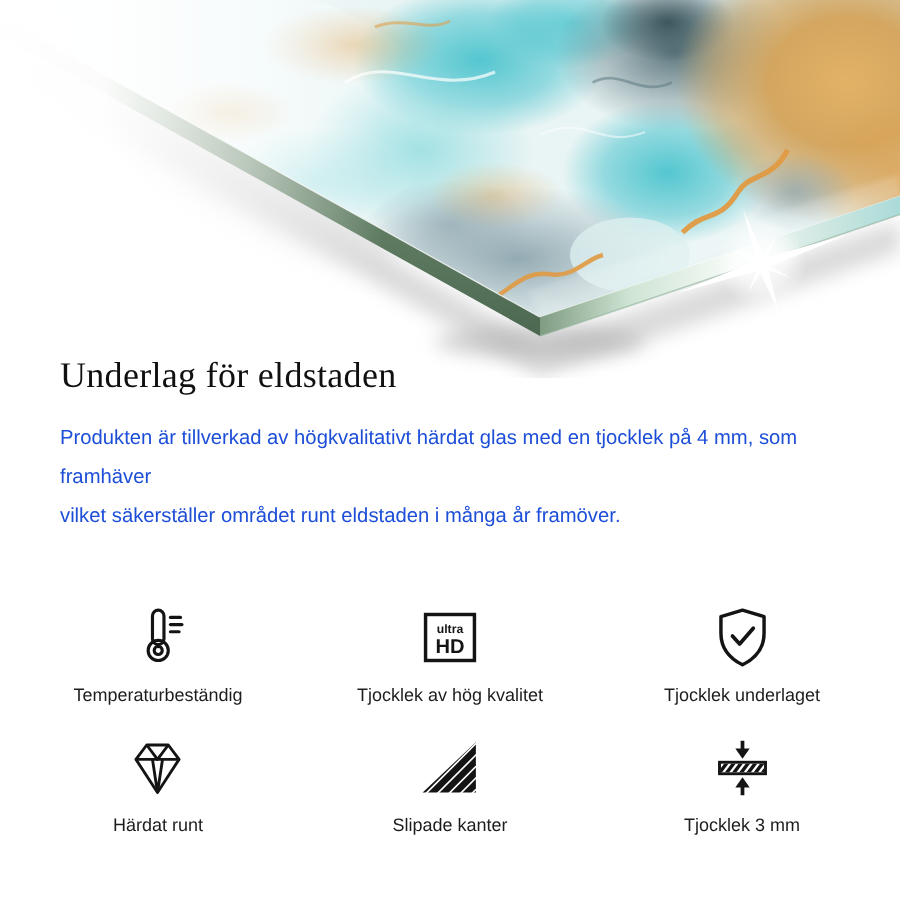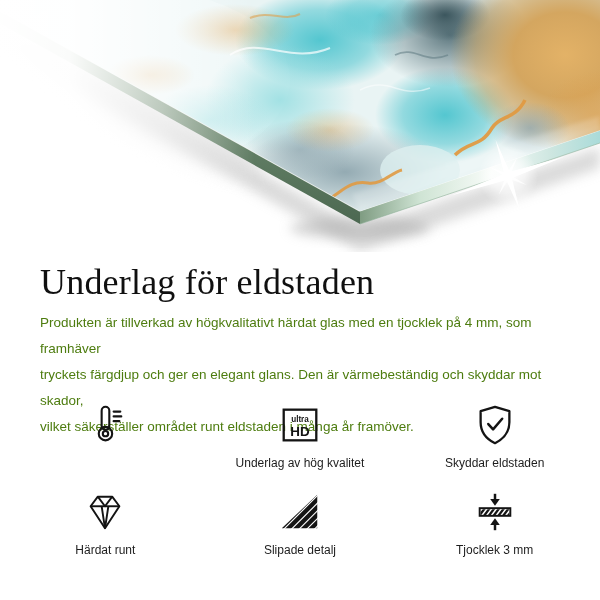--- a/index.html
+++ b/index.html
@@ -13,29 +13,28 @@
   }
   .hero {
     position: absolute; top: 0; left: 0;
     width: 600px; height: 252px;
   }
   .content {
     position: absolute; left: 40px; top: 234px; width: 530px;
   }
   .title {
     font-family: "Liberation Serif", "DejaVu Serif", serif;
-    font-size: 36px; line-height: 35px;
+    font-size: 24px; line-height: 35px;
     font-weight: 400; color: #101010;
     letter-spacing: 0.2px;
-    margin-top: 31px;
   }
   .desc {
     margin-top: 10px;
     font-size: 13.5px; line-height: 26px;
-    color: #4d7c0f;
+    color: #1d4ed8;
   }
   .features {
     position: absolute; left: 8px; top: 402px; width: 584px;
     display: grid;
     grid-template-columns: 1fr 1fr 1fr;
     row-gap: 18px;
   }
   .feature {
     display: flex; flex-direction: column; align-items: center;
   }
@@ -183,59 +182,59 @@
   </g>
 </svg>
 </div>
 
 <div class="content">
   <h1 class="title">
     <span>Underlag för eldstaden</span><br>
   </h1>
   <div class="desc">
     <div>Produkten är tillverkad av högkvalitativt härdat glas med en tjocklek på 4 mm, som framhäver</div>
-    <div>tryckets färgdjup och ger en elegant glans. Den är värmebeständig och skyddar mot skador,</div>
     <div>vilket säkerställer området runt eldstaden i många år framöver.</div>
   </div>
 </div>
 
 <div class="features">
 
   <div class="feature">
     <div class="icon-box">
       <svg width="46" height="46" viewBox="0 0 48 48" fill="none" stroke-width="2.2" stroke-linecap="round">
         <rect x="20.5" y="5" width="8" height="24" rx="4"></rect>
         <circle cx="24.5" cy="33" r="7"></circle>
         <circle cx="24.5" cy="33" r="2.8"></circle>
         <line x1="33" y1="10" x2="40" y2="10"></line>
         <line x1="33" y1="15" x2="41" y2="15"></line>
         <line x1="33" y1="20" x2="39" y2="20"></line>
       </svg>
     </div>
+    <div class="label">Temperaturbeständig</div>
   </div>
 
   <div class="feature">
     <div class="icon-box">
       <svg width="46" height="46" viewBox="0 0 48 48" fill="none" stroke-width="2.4">
         <rect x="7" y="8" width="34" height="32"></rect>
         <text class="hd-text" x="24" y="21" font-size="8.5" text-anchor="middle" stroke="none">ultra</text>
         <text class="hd-text" x="24" y="35" font-size="14" text-anchor="middle" stroke="none">HD</text>
       </svg>
     </div>
-    <div class="label">Underlag av hög kvalitet</div>
+    <div class="label">Tjocklek av hög kvalitet</div>
   </div>
 
   <div class="feature">
     <div class="icon-box">
       <svg width="46" height="46" viewBox="0 0 48 48" fill="none" stroke-width="2.4" stroke-linejoin="round">
         <path d="M24 5 L39 9.5 V21 C39 31.5 33 38.5 24 43 C15 38.5 9 31.5 9 21 V9.5 Z"></path>
         <polyline points="17,23 22,28.5 31.5,17.5" stroke-width="2.6" stroke-linecap="round"></polyline>
       </svg>
     </div>
-    <div class="label">Skyddar eldstaden</div>
+    <div class="label">Tjocklek underlaget</div>
   </div>
 
   <div class="feature">
     <div class="icon-box">
       <svg width="46" height="46" viewBox="0 0 48 48" fill="none" stroke-width="2" stroke-linejoin="round">
         <path d="M9 18 L16.5 8 H31.5 L39 18 L24 41 Z"></path>
         <path d="M9 18 H39"></path>
         <path d="M16.5 8 L24 18 L31.5 8"></path>
         <path d="M20.5 18 L24 41 M27.5 18 L24 41"></path>
       </svg>
@@ -254,21 +253,21 @@
         <g clip-path="url(#triClip)" stroke="#141414" stroke-width="4.5">
           <line x1="0" y1="45" x2="46" y2="-1"></line>
           <line x1="8" y1="45" x2="54" y2="-1"></line>
           <line x1="16" y1="45" x2="62" y2="-1"></line>
           <line x1="24" y1="45" x2="70" y2="-1"></line>
           <line x1="32" y1="45" x2="78" y2="-1"></line>
           <line x1="40" y1="45" x2="86" y2="-1"></line>
         </g>
       </svg>
     </div>
-    <div class="label">Slipade detalj</div>
+    <div class="label">Slipade kanter</div>
   </div>
 
   <div class="feature">
     <div class="icon-box">
       <svg width="46" height="46" viewBox="0 0 48 48">
         <defs>
             <clipPath id="barClip">
               <rect x="9" y="21" width="30" height="6"></rect>
             </clipPath>
           </defs>

